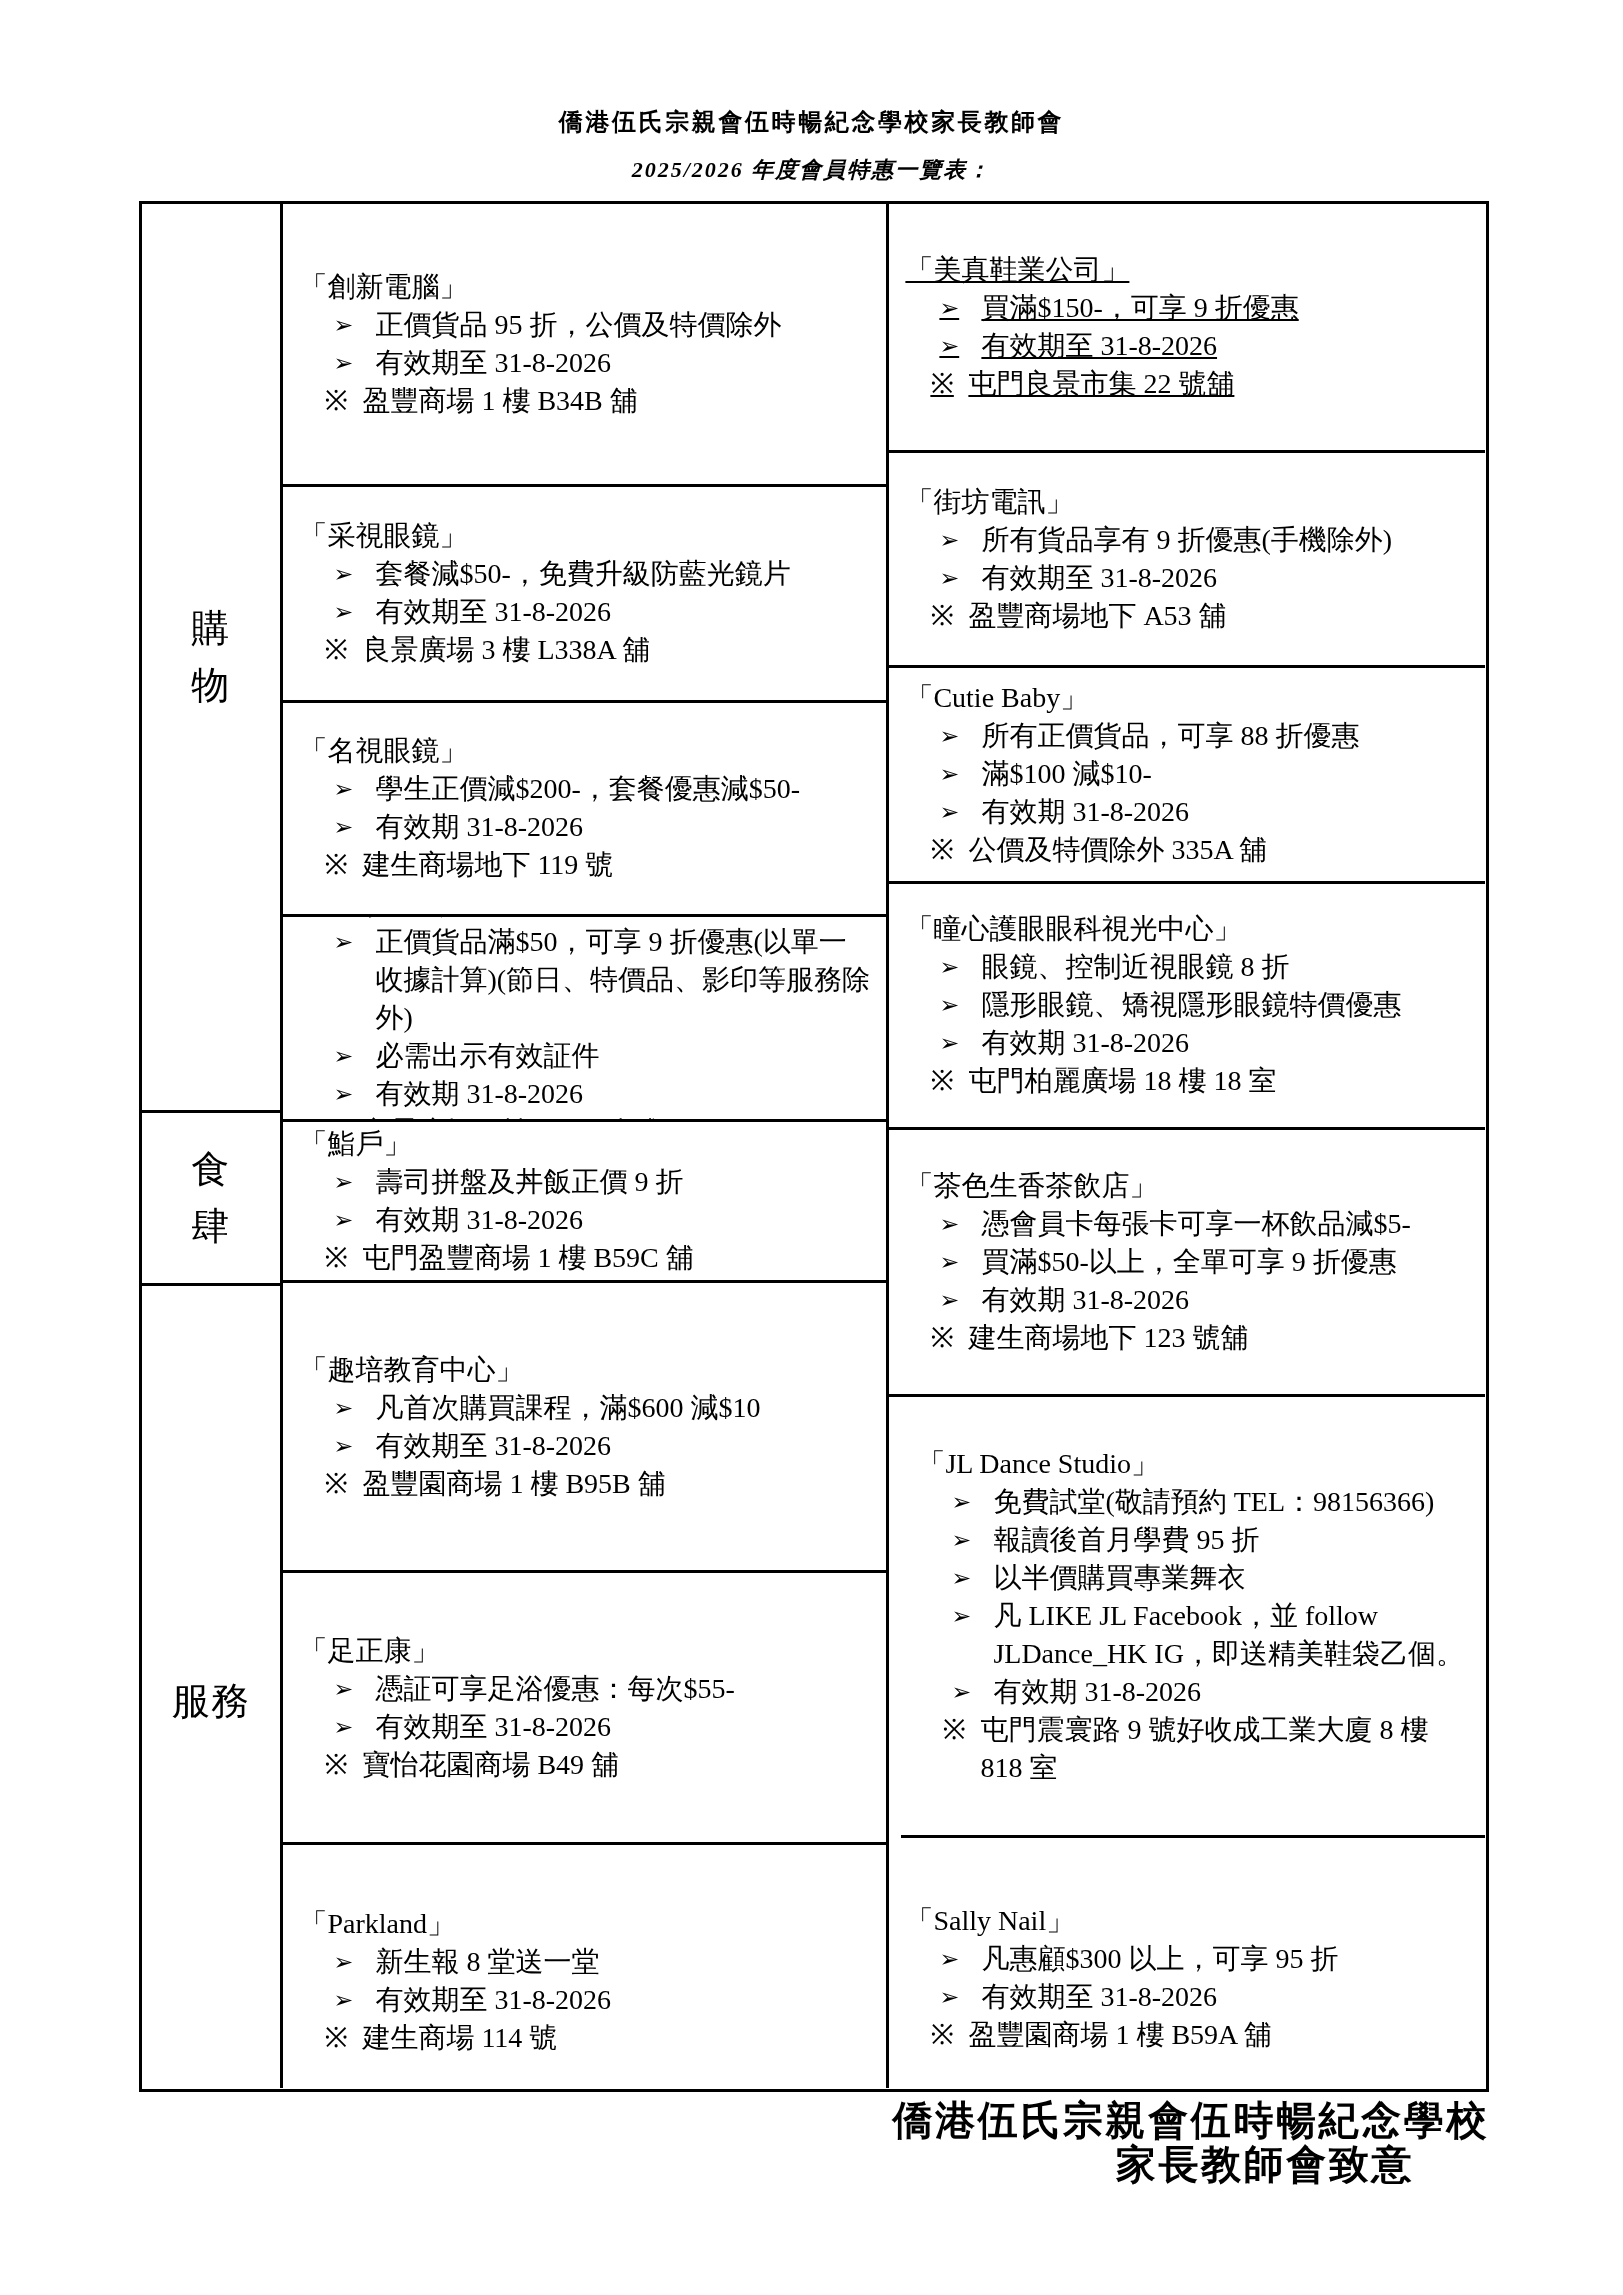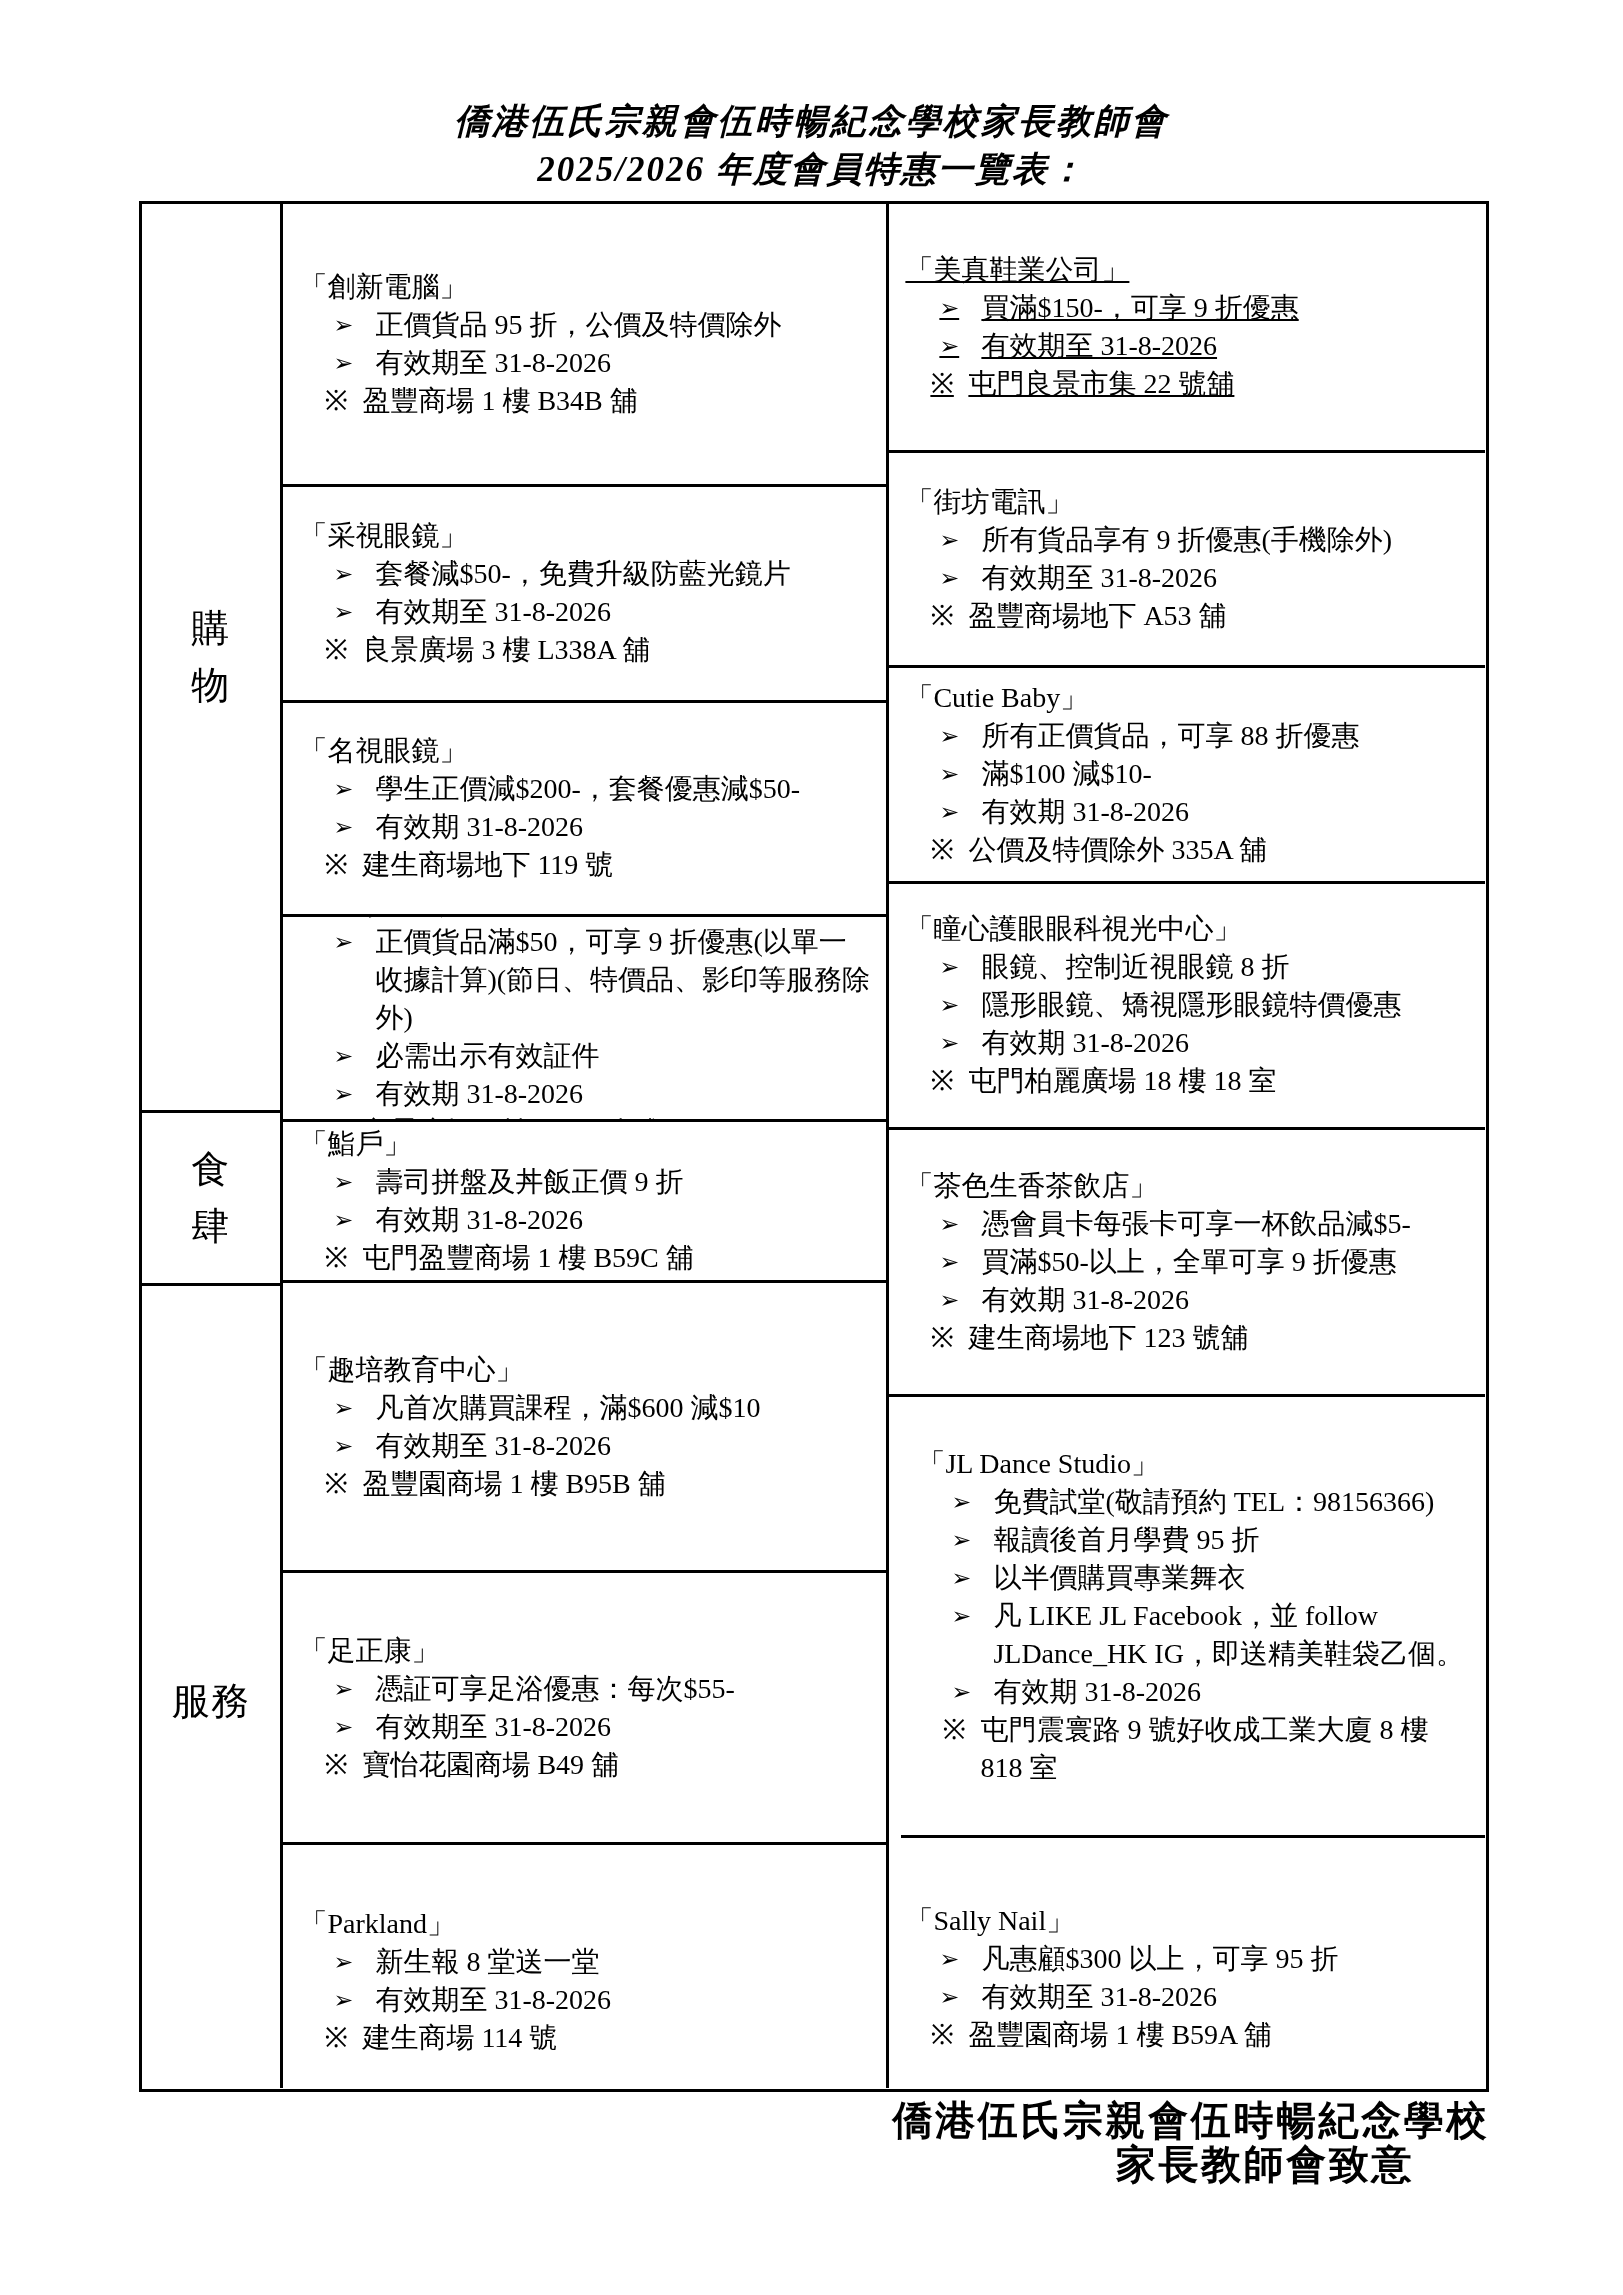--- a/index.html
+++ b/index.html
@@ -10,24 +10,24 @@
     font-family:"Liberation Serif","DejaVu Serif",serif;
     color:#000;
     overflow:hidden;
   }
   
   .doc-header{
     position:absolute;left:0;top:98px;width:1623px;
     text-align:center;
   }
   .doc-header .t1{
-    font-size:35px;font-weight:bold;line-height:48px;letter-spacing:2.6px;font-style:italic;
+    font-size:24px;font-weight:bold;line-height:48px;letter-spacing:2.6px;
   }
   .doc-header .t2{
-    font-size:35px;font-weight:bold;font-style:italic;line-height:48px;letter-spacing:2px;
+    font-size:22px;font-weight:bold;font-style:italic;line-height:48px;letter-spacing:2px;
   }
   
   .benefits-table{
     position:absolute;left:139px;top:201px;
     width:1350px;height:1891px;
     border:3.3px solid #000;
     box-sizing:border-box;
     display:flex;flex-direction:row;
   }
   .col{display:flex;flex-direction:column;box-sizing:border-box;height:1884px;}

